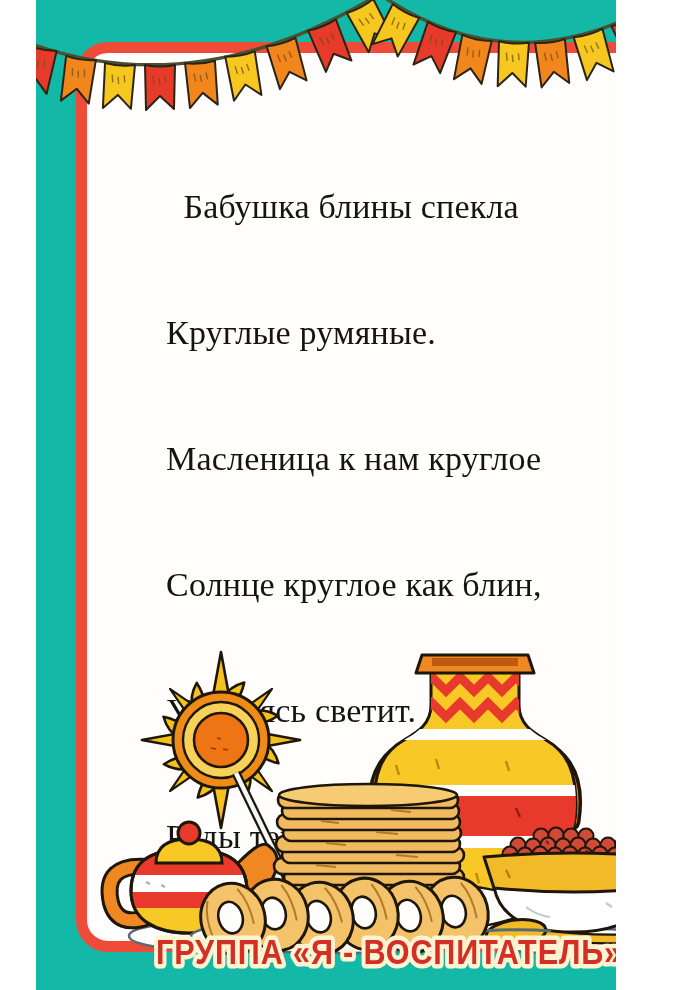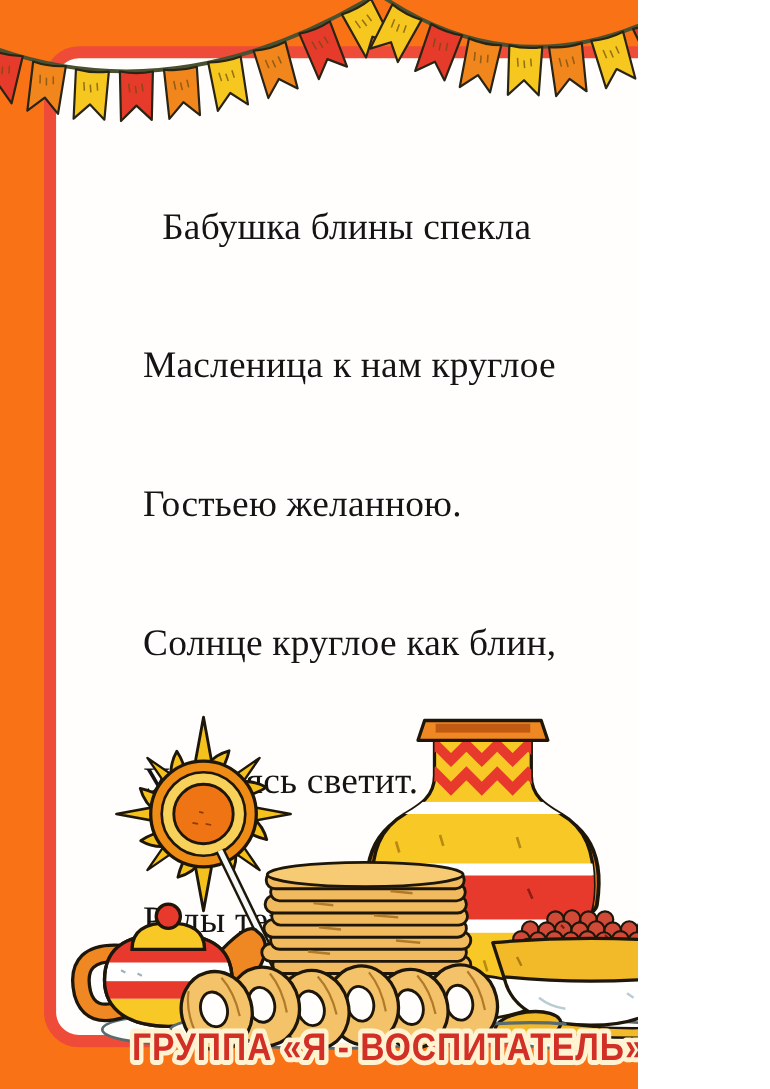--- a/index.html
+++ b/index.html
@@ -1,18 +1,18 @@
 <!DOCTYPE html>
 <html><head>
 <meta charset="utf-8">
 <style>
   html,body{margin:0;padding:0;}
   .stage{
     position:relative;width:580px;height:990px;overflow:hidden;
-    background:#f97316;font-family:"Liberation Serif",serif;
+    background:#14b8a6;font-family:"Liberation Serif",serif;margin-left:36px;
   }
   .card{
     position:absolute;left:40px;top:42px;width:620px;height:910px;
     box-sizing:border-box;background:#fffefd;border:11px solid #ee4c38;
     border-radius:32px;
   }
   .poem{
     position:absolute;left:130px;top:102px;width:520px;
     font-size:34px;line-height:42px;color:#141414;
     white-space:pre-wrap;letter-spacing:.2px;
@@ -29,22 +29,22 @@
 </style>
 </head>
 <body>
 
 <div class="stage">
 
   <div class="card"></div>
 
   <div class="poem">
     <div class="line">  Бабушка блины спекла</div>
+    <div class="line">Круглые румяные.</div>
     <div class="line">Масленица к нам круглое</div>
-    <div class="line">Гостьею желанною.</div>
     <div class="line">Солнце круглое как блин,</div>
     <div class="line">Улыбаясь светит.</div>
     <div class="line">Рады теплой пришла с ним</div>
     
     
     
     
     
   </div>
 

